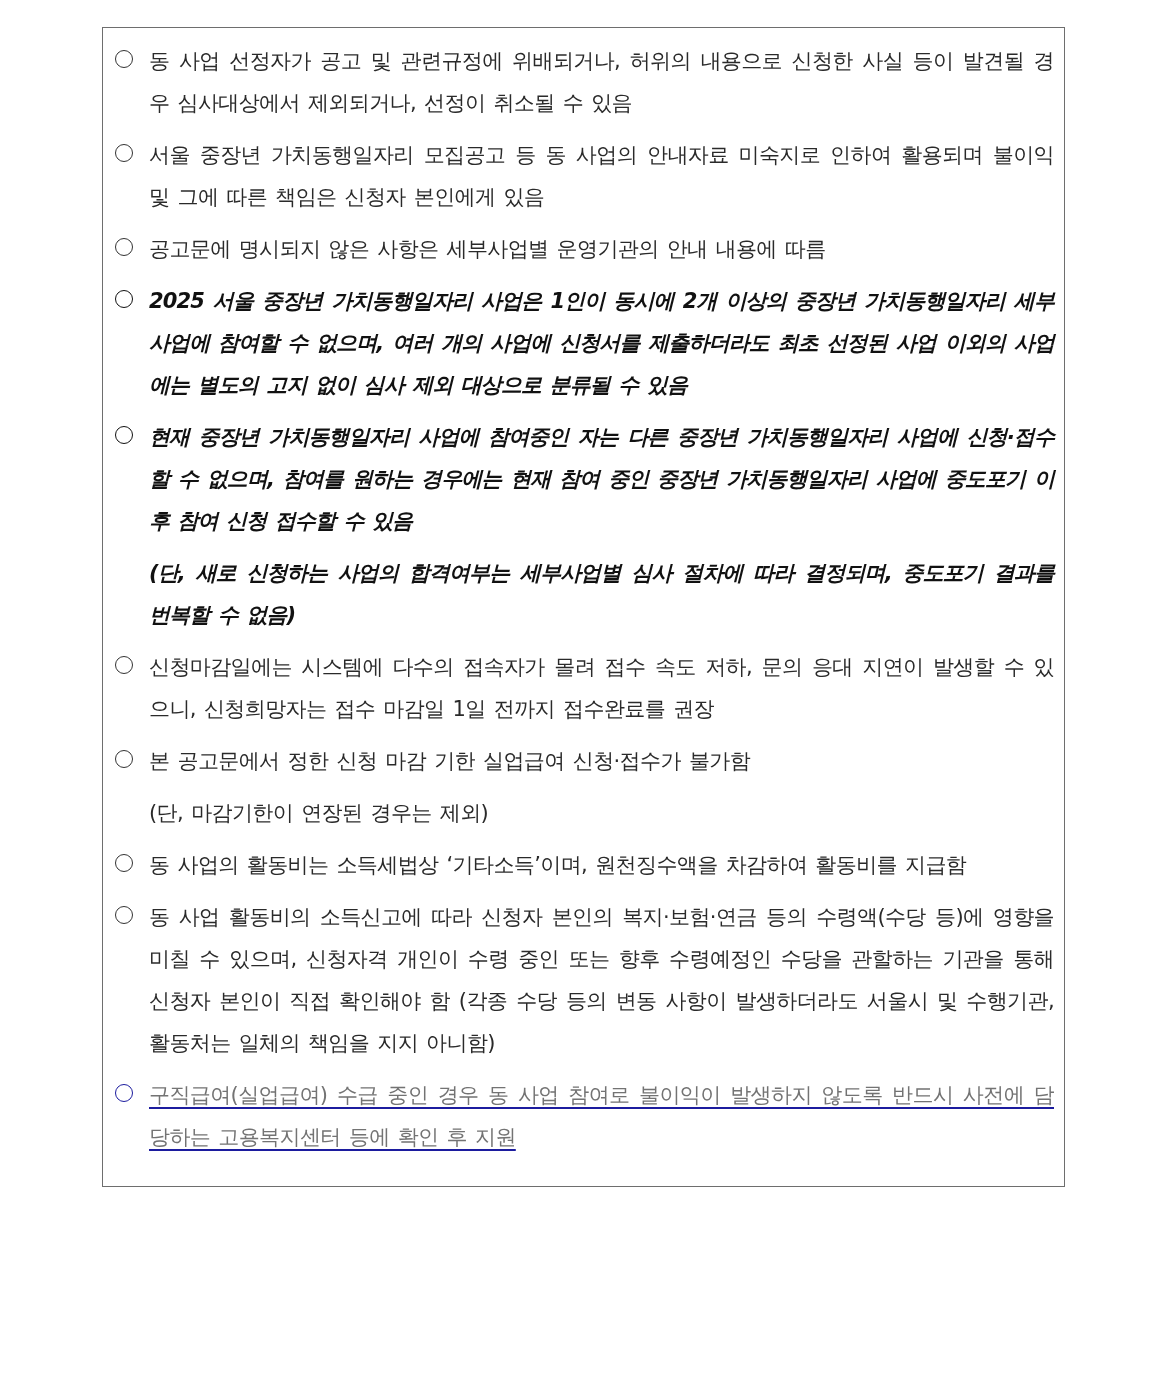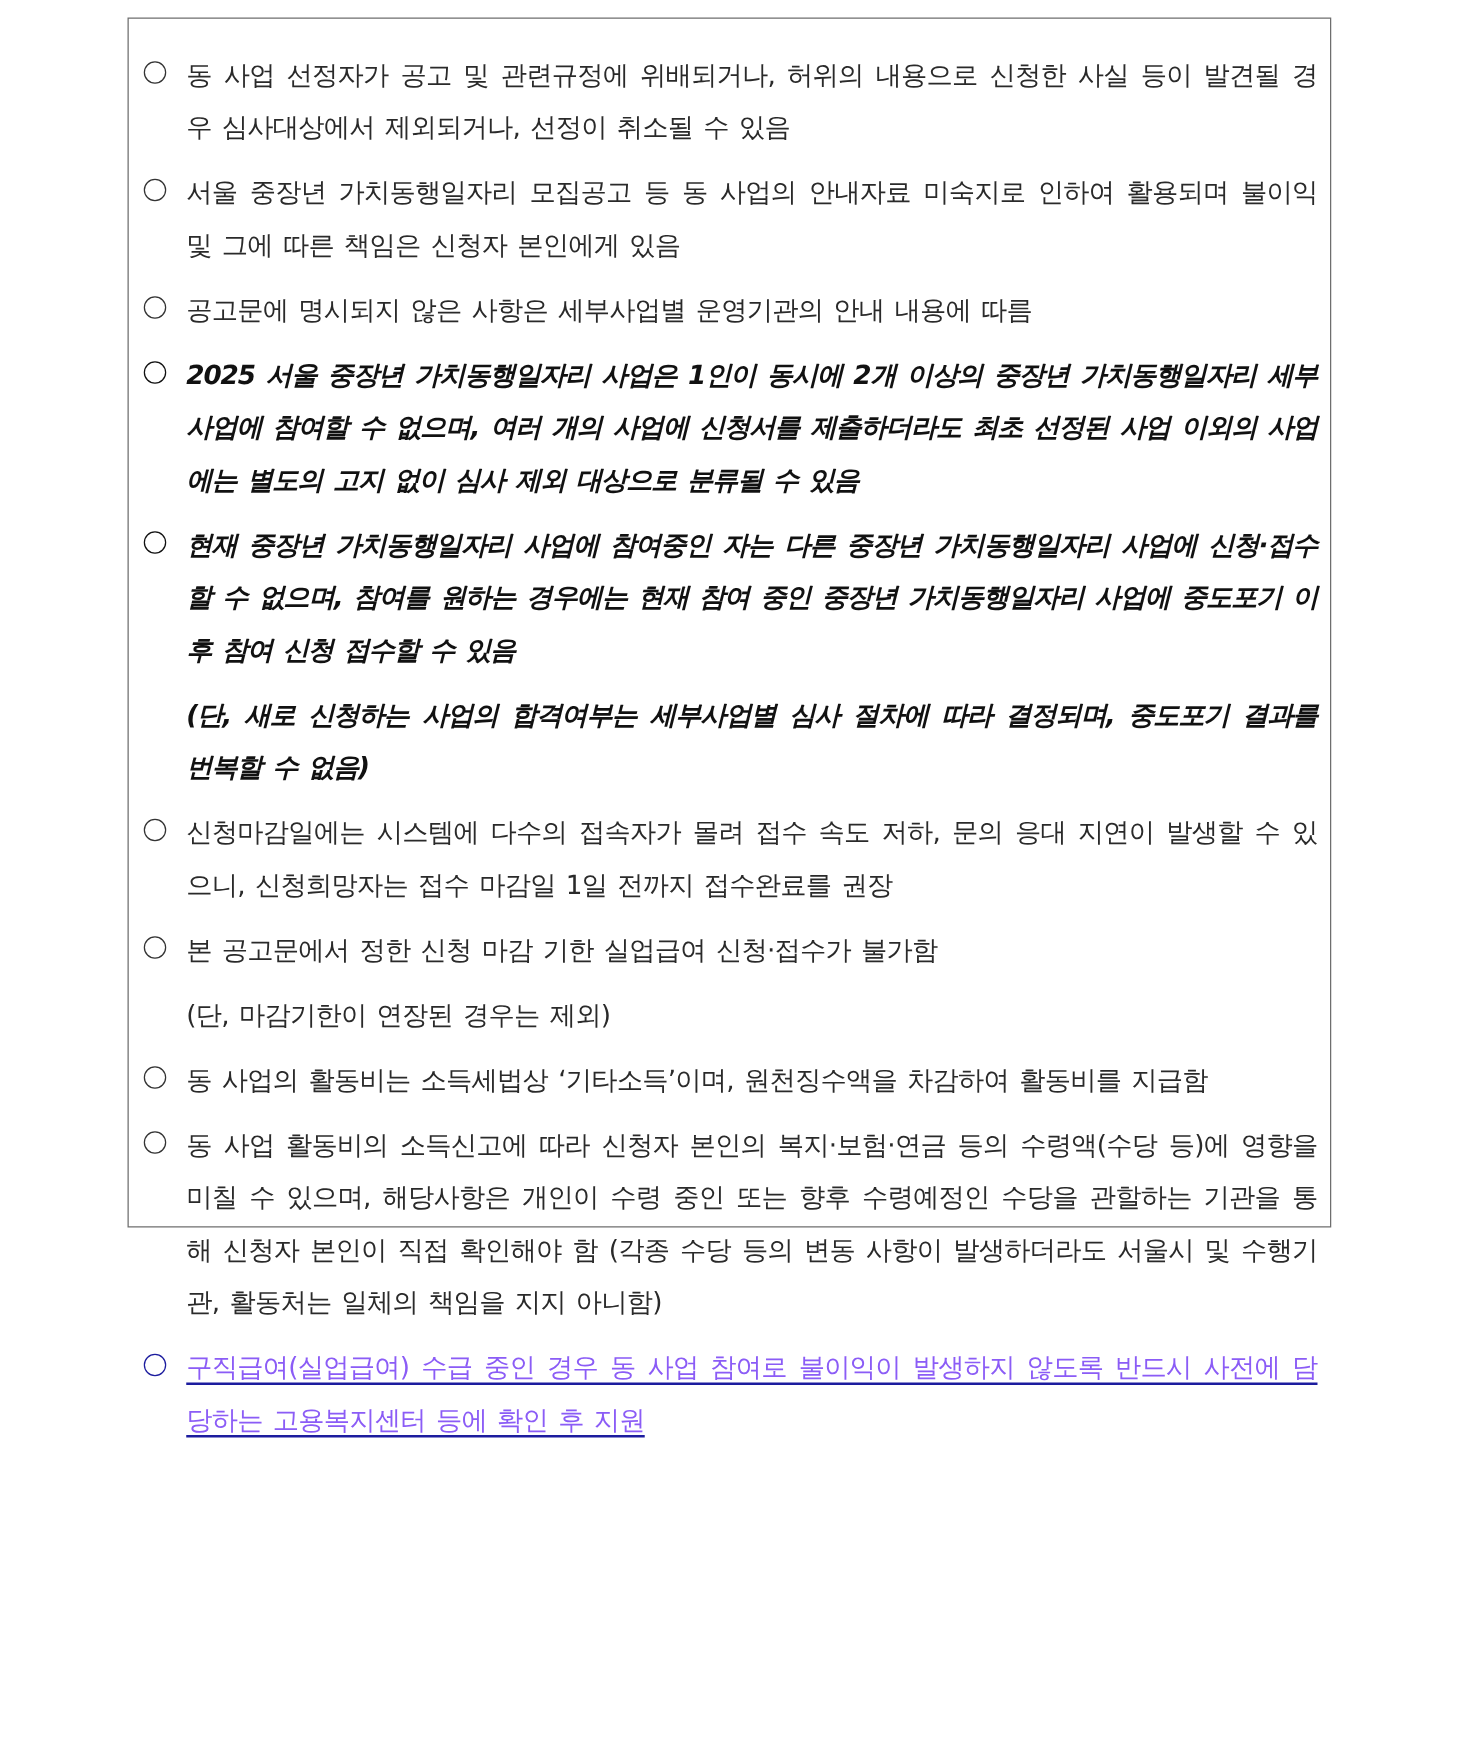--- a/index.html
+++ b/index.html
@@ -9,26 +9,26 @@
     }
     body {
       width: 1170px;
       height: 1394px;
       position: relative;
       font-family: "DejaVu Sans", "Liberation Sans", sans-serif;
     }
     .notice-box {
       position: absolute;
       left: 102px;
-      top: 14px;
+      top: 27px;
       width: 963px;
-      height: 968px;
+      height: 1160px;
       border: 1.5px solid #6e6e6e;
       box-sizing: border-box;
-      padding: 24px 10px 0 12px;
+      padding: 12px 10px 0 12px;
     }
     .item {
       position: relative;
       padding-left: 34px;
       margin-bottom: 10px;
       font-size: 21px;
       line-height: 42px;
       color: #2a2a2a;
       letter-spacing: -0.6px;
       word-spacing: 2px;
@@ -56,21 +56,21 @@
     }
     .item.bold .bullet {
       border-color: #111;
       border-width: 1.6px;
     }
     .item.underline .text {
       text-decoration-thickness: 1.5px;
       text-underline-offset: 5px;
     }
     .item.blue {
-      color: #8b5cf6;
+      color: #737373;
     }
     .item.blue .bullet {
       border-color: #1c1c9e;
     }
     .item.blue .text {
       text-decoration: underline;
       text-decoration-color: #1c1c9e;
       text-decoration-thickness: 1.5px;
       text-underline-offset: 5px;
     }
@@ -123,21 +123,21 @@
     <span class="text">(단, 마감기한이 연장된 경우는 제외)</span>
   </div>
 
   <div class="item underline">
     <span class="bullet"></span>
     <span class="text">동 사업의 활동비는 소득세법상 ‘기타소득’이며, 원천징수액을 차감하여 활동비를 지급함</span>
   </div>
 
   <div class="item">
     <span class="bullet"></span>
-    <span class="text">동 사업 활동비의 소득신고에 따라 신청자 본인의 복지·보험·연금 등의 수령액(수당 등)에 영향을 미칠 수 있으며, 해당사항은 개인이 수령 중인 또는 향후 수령예정인 수당을 관할하는 기관을 통해 신청자 본인이 직접 확인해야 함 (각종 수당 등의 변동 사항이 발생하더라도 서울시 및 수행기관, 활동처는 일체의 책임을 지지 아니함)</span>
+    <span class="text">동 사업 활동비의 소득신고에 따라 신청자 본인의 복지·보험·연금 등의 수령액(수당 등)에 영향을 미칠 수 있으며, 신청자격 개인이 수령 중인 또는 향후 수령예정인 수당을 관할하는 기관을 통해 신청자 본인이 직접 확인해야 함 (각종 수당 등의 변동 사항이 발생하더라도 서울시 및 수행기관, 활동처는 일체의 책임을 지지 아니함)</span>
   </div>
 
   <div class="item blue">
     <span class="bullet"></span>
     <span class="text">구직급여(실업급여) 수급 중인 경우 동 사업 참여로 불이익이 발생하지 않도록 반드시 사전에 담당하는 고용복지센터 등에 확인 후 지원</span>
   </div>
 
 
 </div>
 

